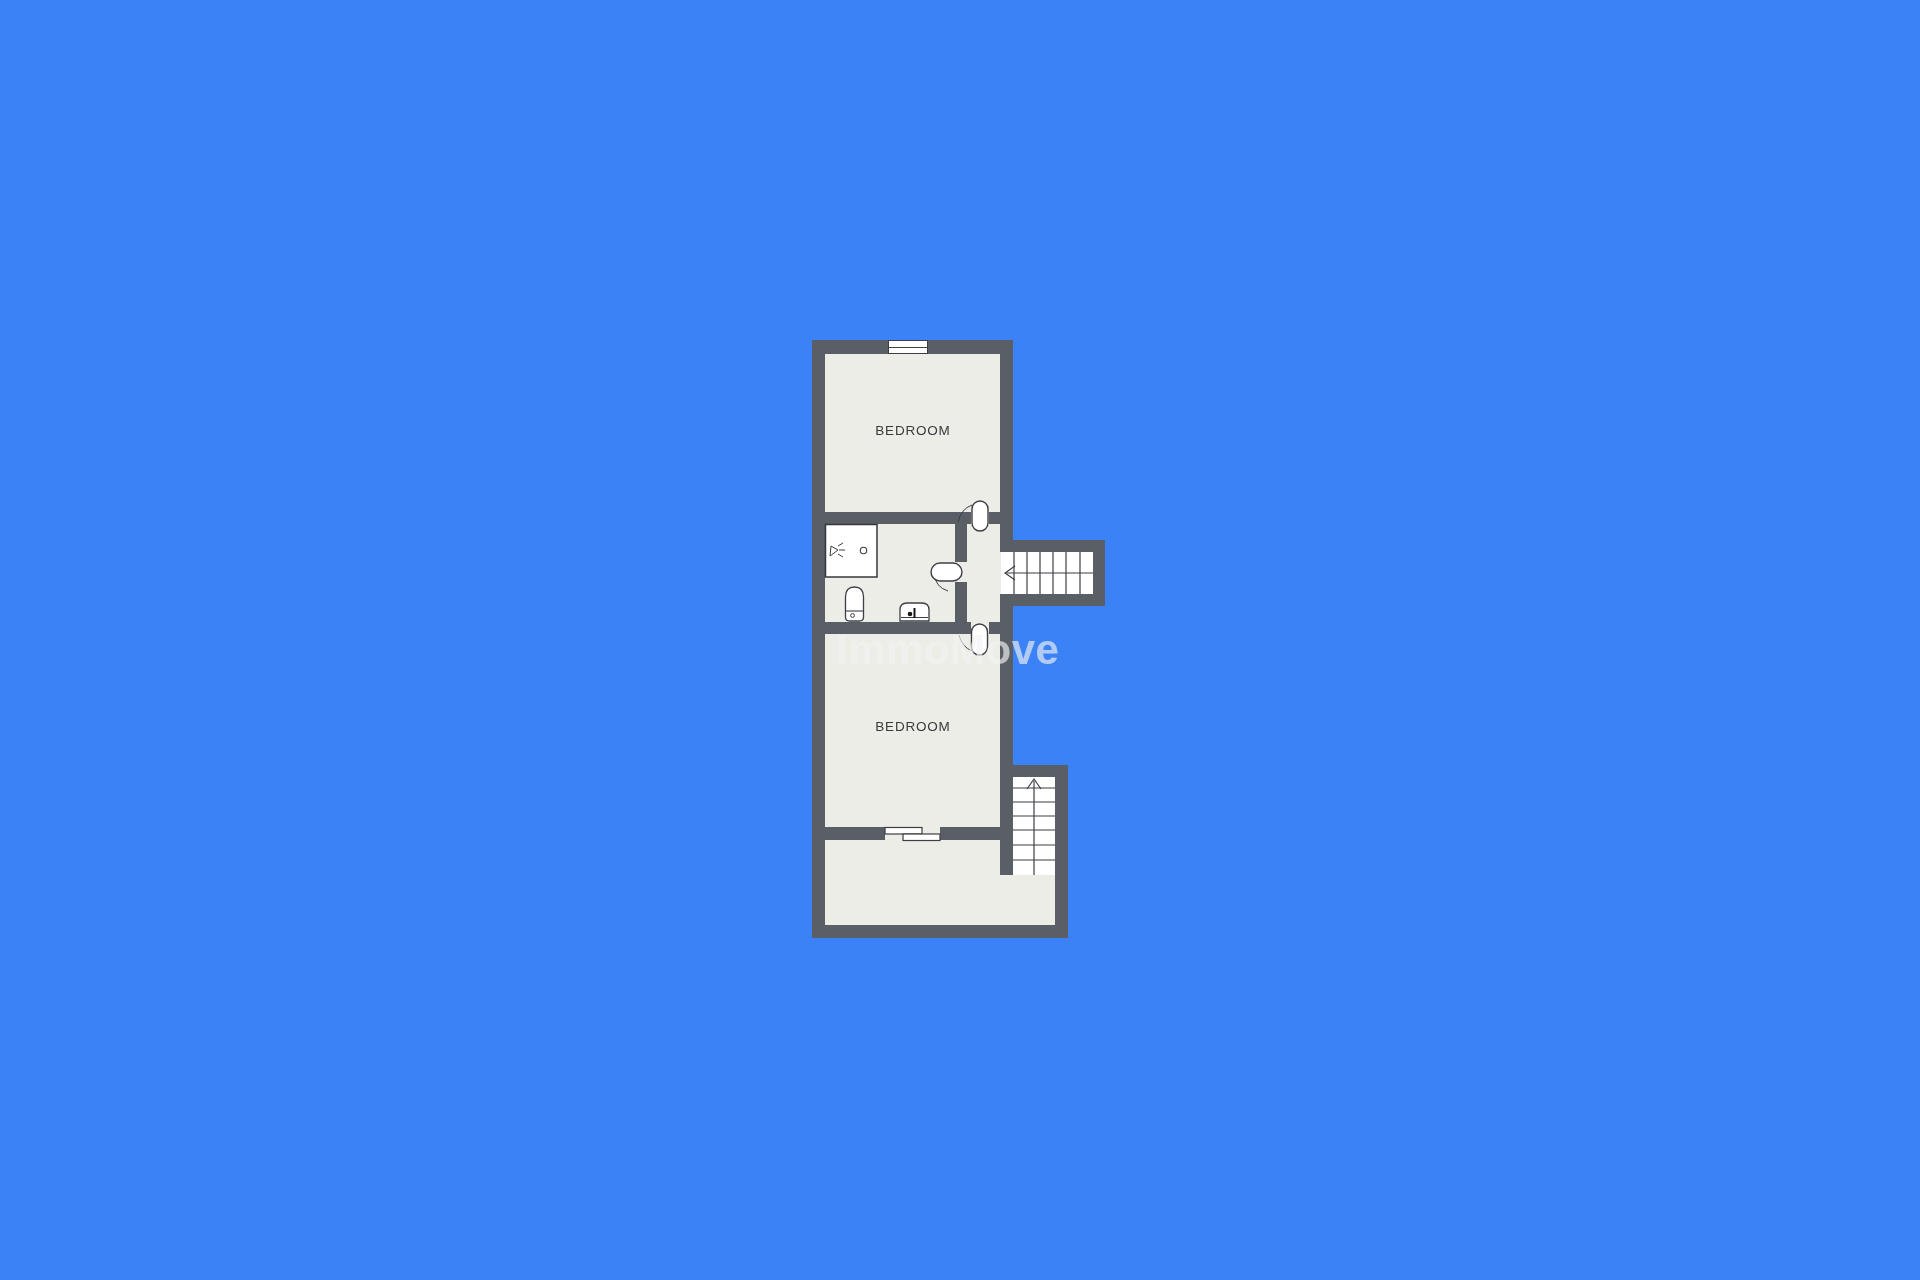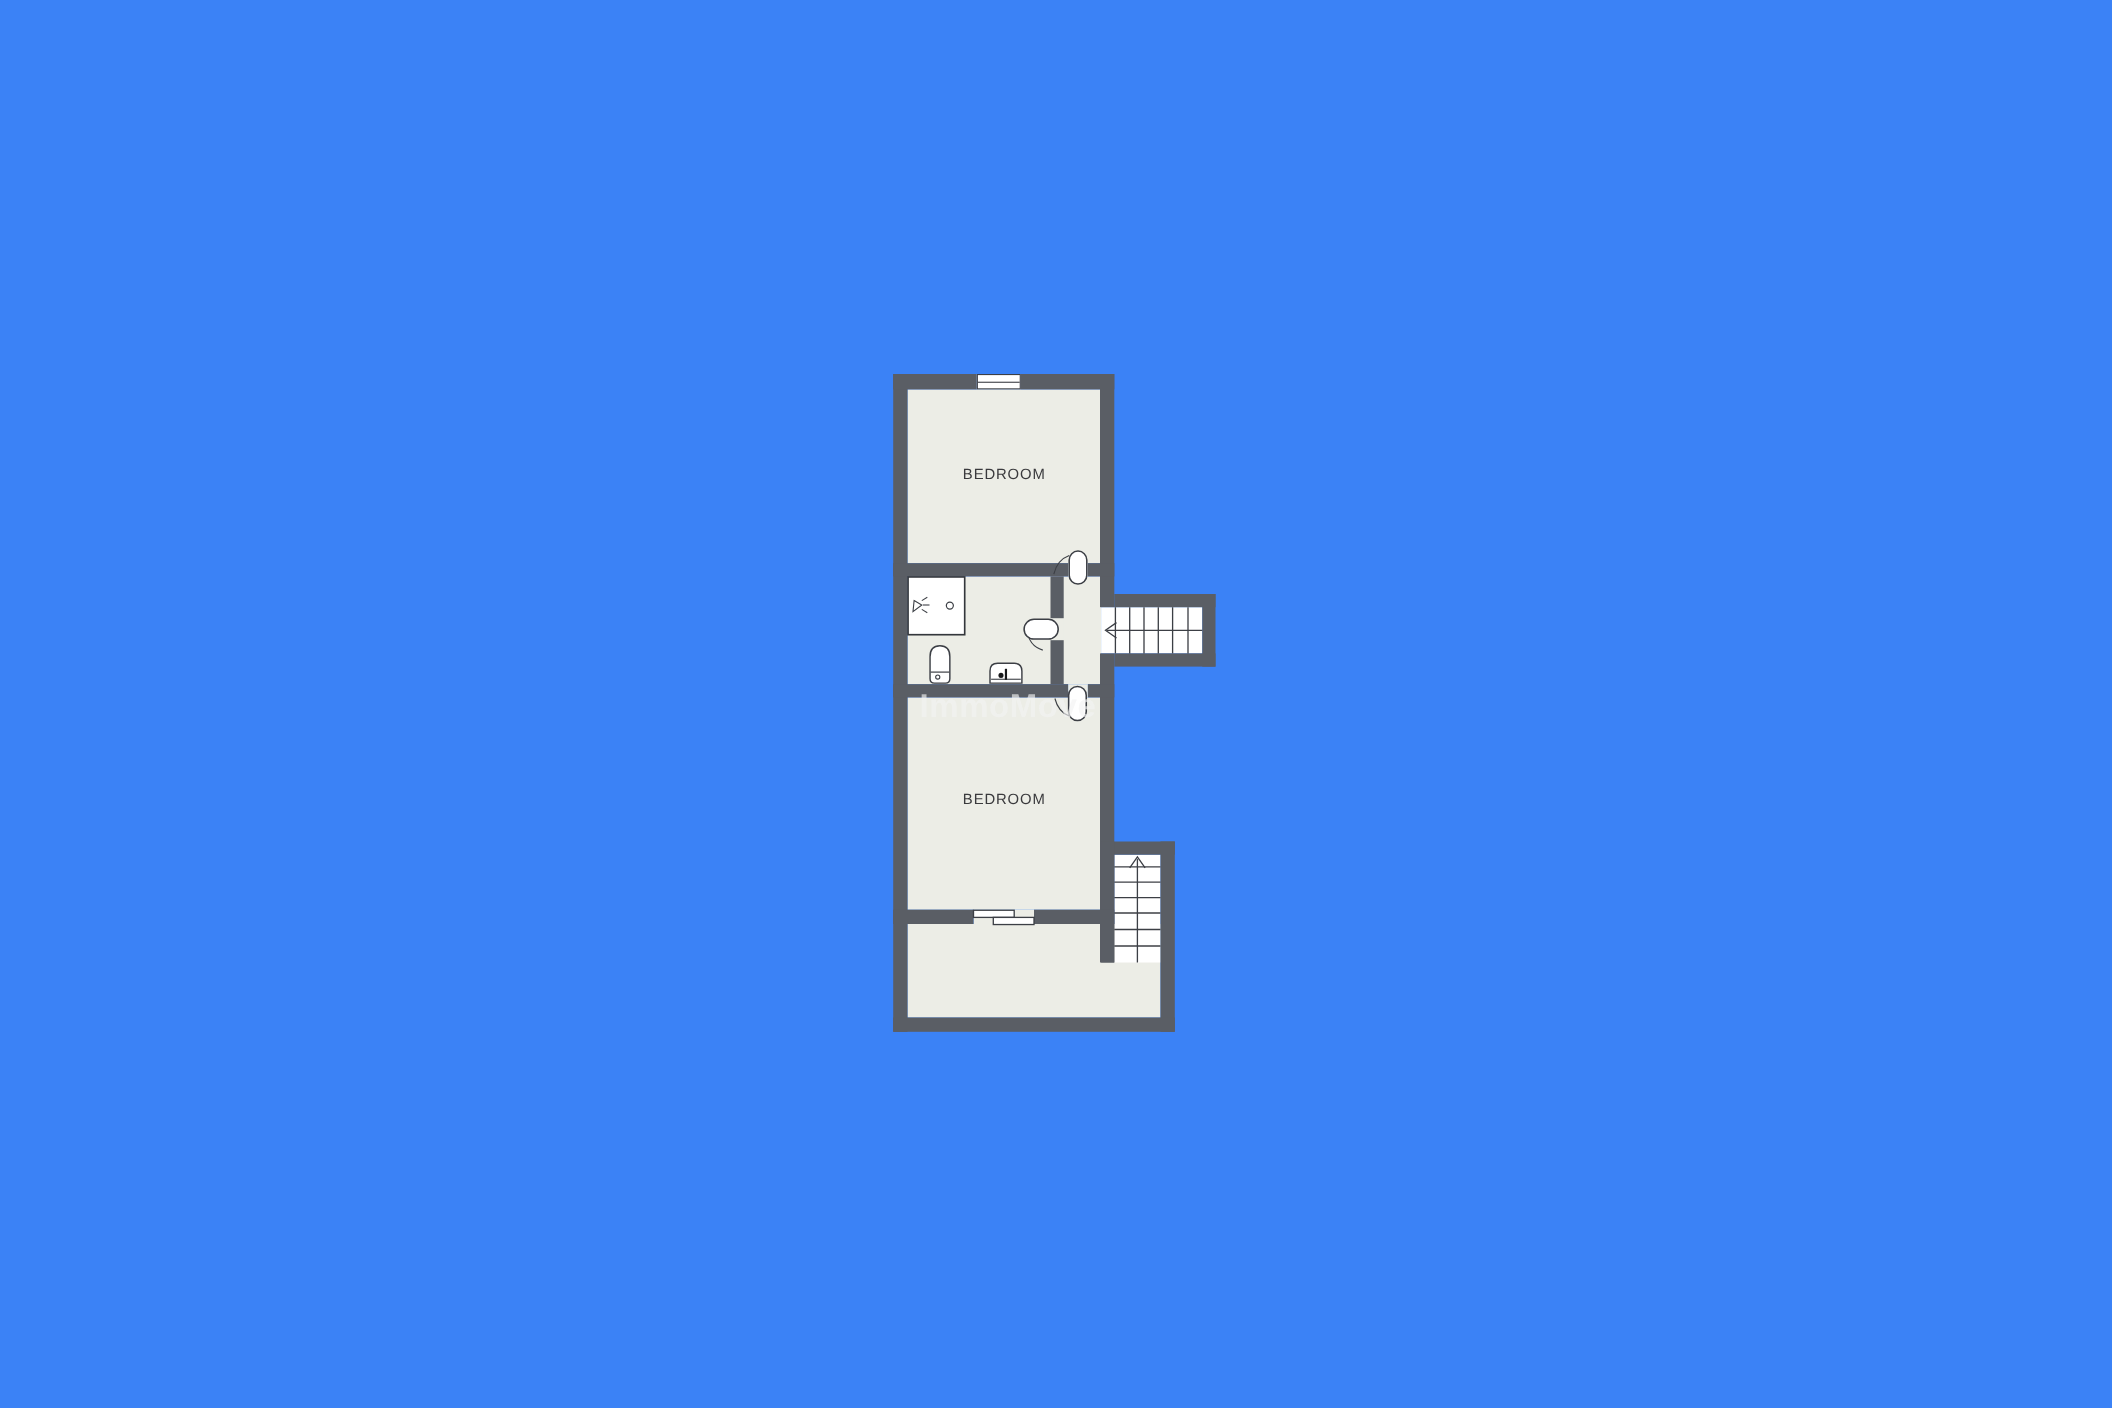--- a/index.html
+++ b/index.html
@@ -4,21 +4,21 @@
 <style>
   html,body{margin:0;padding:0;background:#ffffff;}
   body{font-family:"Liberation Sans", sans-serif;}
   #canvas{position:relative;width:1920px;height:1280px;background:#3b82f6;overflow:hidden;}
   .floor{position:absolute;background:#ecede6;}
   .wall{position:absolute;background:#5a5e65;}
   .treads{position:absolute;background:#ffffff;}
   .window{position:absolute;background:#ffffff;border:1.5px solid #3c3f45;box-sizing:border-box;}
   .window .pane{position:absolute;left:0;right:0;top:50%;height:0;border-top:1px solid #3c3f45;}
   .room-label{position:absolute;color:#3a3a3d;font-size:13.5px;letter-spacing:0.8px;text-align:center;font-weight:400;line-height:14px;}
-  .watermark{position:absolute;color:rgba(242,242,242,0.65);font-size:30px;font-weight:700;letter-spacing:0.5px;white-space:nowrap;}
+  .watermark{position:absolute;color:rgba(242,242,242,0.65);font-size:42px;font-weight:700;letter-spacing:0.5px;white-space:nowrap;}
   svg{position:absolute;left:0;top:0;pointer-events:none;}
 </style>
 </head>
 <body>
 
 <div id="canvas">
 
   <div class="floor" style="left:825px;top:354px;width:176px;height:158px;"></div>
   <div class="floor" style="left:825px;top:524px;width:176px;height:98px;"></div>
   <div class="floor" style="left:825px;top:634px;width:176px;height:193px;"></div>

